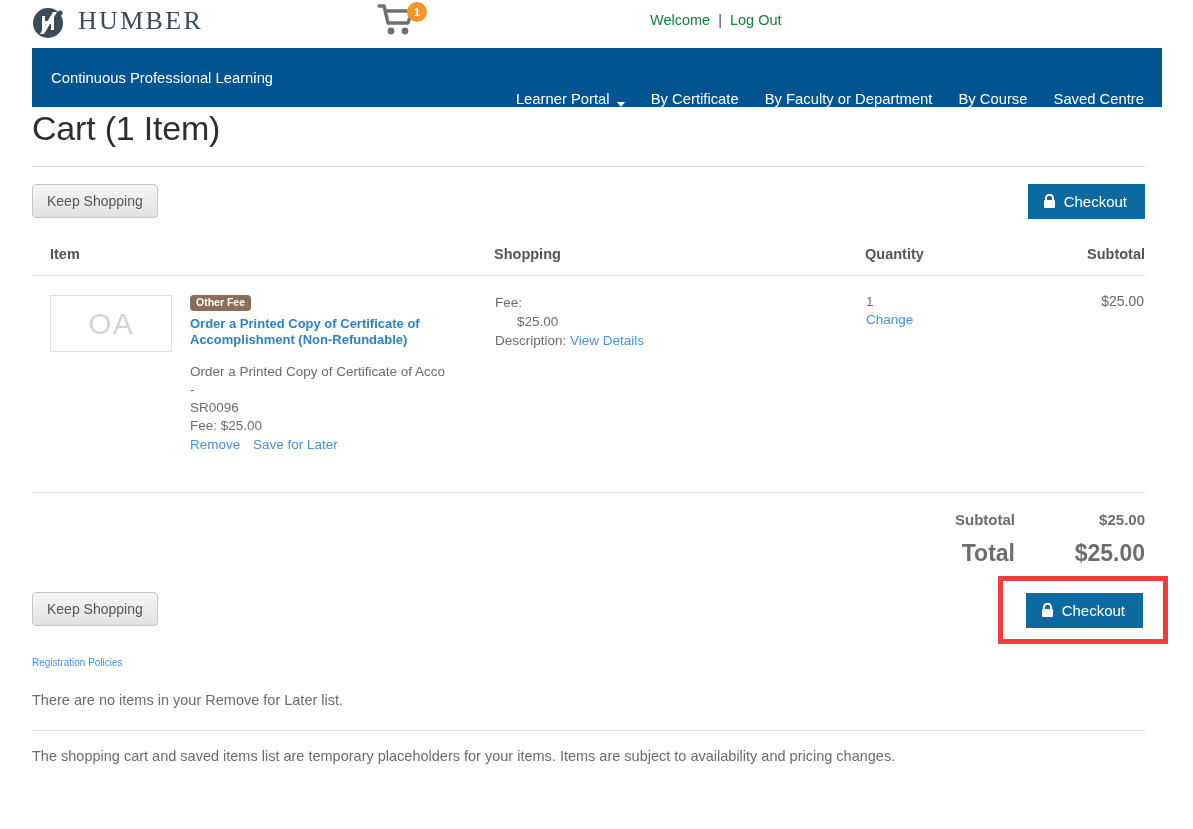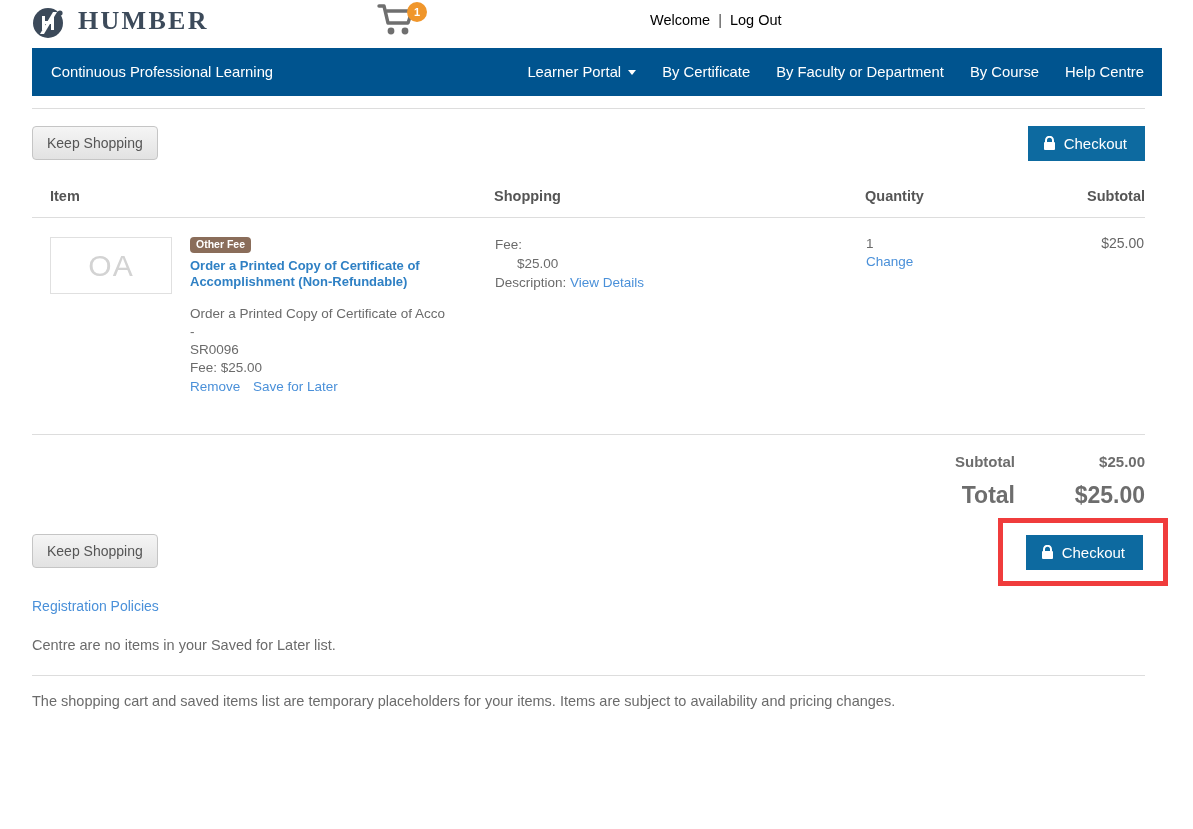--- a/index.html
+++ b/index.html
@@ -35,21 +35,21 @@
   .logo-mark {
     width: 38px;
     height: 38px;
     position: relative;
   }
   .logo-text {
     font-family: "Liberation Serif", serif;
     font-size: 26px;
     letter-spacing: 2.3px;
     color: #3c4a5a;
-    font-weight: 700;
+    font-weight: 400;
     line-height: 1;
     padding-bottom: 2px;
   }
 
   .cart-icon-wrap {
     position: absolute;
     left: 377px;
     top: 2px;
     width: 50px;
     height: 40px;
@@ -75,31 +75,31 @@
     position: absolute;
     left: 650px;
     top: 12px;
     font-size: 14.5px;
     color: #4a4a4a;
     display: flex;
     gap: 8px;
   }
   .account-links .sep { color: #4a4a4a; }
   .account-links a {
-    color: #000000;
+    color: #15803d;
     text-decoration: none;
   }
 
   
   .navbar {
     position: absolute;
     left: 32px;
     top: 48px;
     width: 1130px;
-    height: 48px;
+    height: 59px;
     background: #00548f;
     display: flex;
     align-items: center;
   }
   .nav-brand {
     color: #ffffff;
     font-size: 14.8px;
     margin-left: 19px;
     white-space: nowrap;
   }
@@ -109,21 +109,21 @@
     align-items: center;
     height: 100%;
   }
   .nav-links a {
     color: #ffffff;
     font-size: 14.8px;
     text-decoration: none;
     padding: 0 13px;
     white-space: nowrap;
     display: flex;
-    align-items: center;
+    align-items: flex-end;
     height: 100%;
   }
   .nav-links a.first { padding-left: 16px; }
   .nav-links a.last { padding-right: 18px; }
   .caret {
     display: inline-block;
     margin-left: 7px;
     width: 0; height: 0;
     border-left: 4.5px solid transparent;
     border-right: 4.5px solid transparent;
@@ -318,21 +318,21 @@
   }
   .btn-row2 .right {
     position: absolute;
     right: 2px;
     top: 1px;
   }
 
   .policies-link {
     display: inline-block;
     color: #4a90d9;
-    font-size: 14px;
+    font-size: 10px;
     text-decoration: none;
     margin-top: 4px;
   }
 
   h2.saved-title {
     font-size: 32px;
     font-weight: 400;
     color: #2e2e2e;
     margin: 27px 0 0 0;
     letter-spacing: -0.2px;
@@ -391,26 +391,27 @@
 <div class="navbar">
   <span class="nav-brand">Continuous Professional Learning</span>
   <div class="nav-links">
     <a href="#" class="first">
         <span>Learner Portal</span>
         <i class="caret"></i>
       </a>
     <a href="#">By Certificate</a>
     <a href="#">By Faculty or Department</a>
     <a href="#">By Course</a>
-    <a href="#" class="last">Help Centre</a>
+    <a href="#" class="last">Saved Centre</a>
   </div>
 </div>
 
 <div class="content">
 
+  <h1 class="page-title">Cart (1 Item)</h1>
   <hr class="hr-title">
 
   
   <div class="btn-row">
     <button class="btn-keep">Keep Shopping</button>
     <div class="right">
       <button class="btn-checkout">
         <span class="lock-icon">
           <svg width="13" height="15" viewBox="0 0 13 15">
             <path d="M3 6 V4.2 A3.5 3.5 0 0 1 10 4.2 V6" fill="none" stroke="#ffffff" stroke-width="2"></path>
@@ -492,17 +493,17 @@
             <rect x="1" y="6" width="11" height="8" rx="1" fill="#ffffff"></rect>
           </svg>
         </span>
         <span>Checkout</span>
       </button>
     </div>
   </div>
 
   <a href="#" class="policies-link">Registration Policies</a>
 
-  <div class="saved-empty">Centre are no items in your Saved for Later list.</div>
+  <div class="saved-empty">There are no items in your Remove for Later list.</div>
 
   <hr class="hr-foot">
   <div class="foot-note">The shopping cart and saved items list are temporary placeholders for your items. Items are subject to availability and pricing changes.</div>
 </div>
 
 </body></html>

